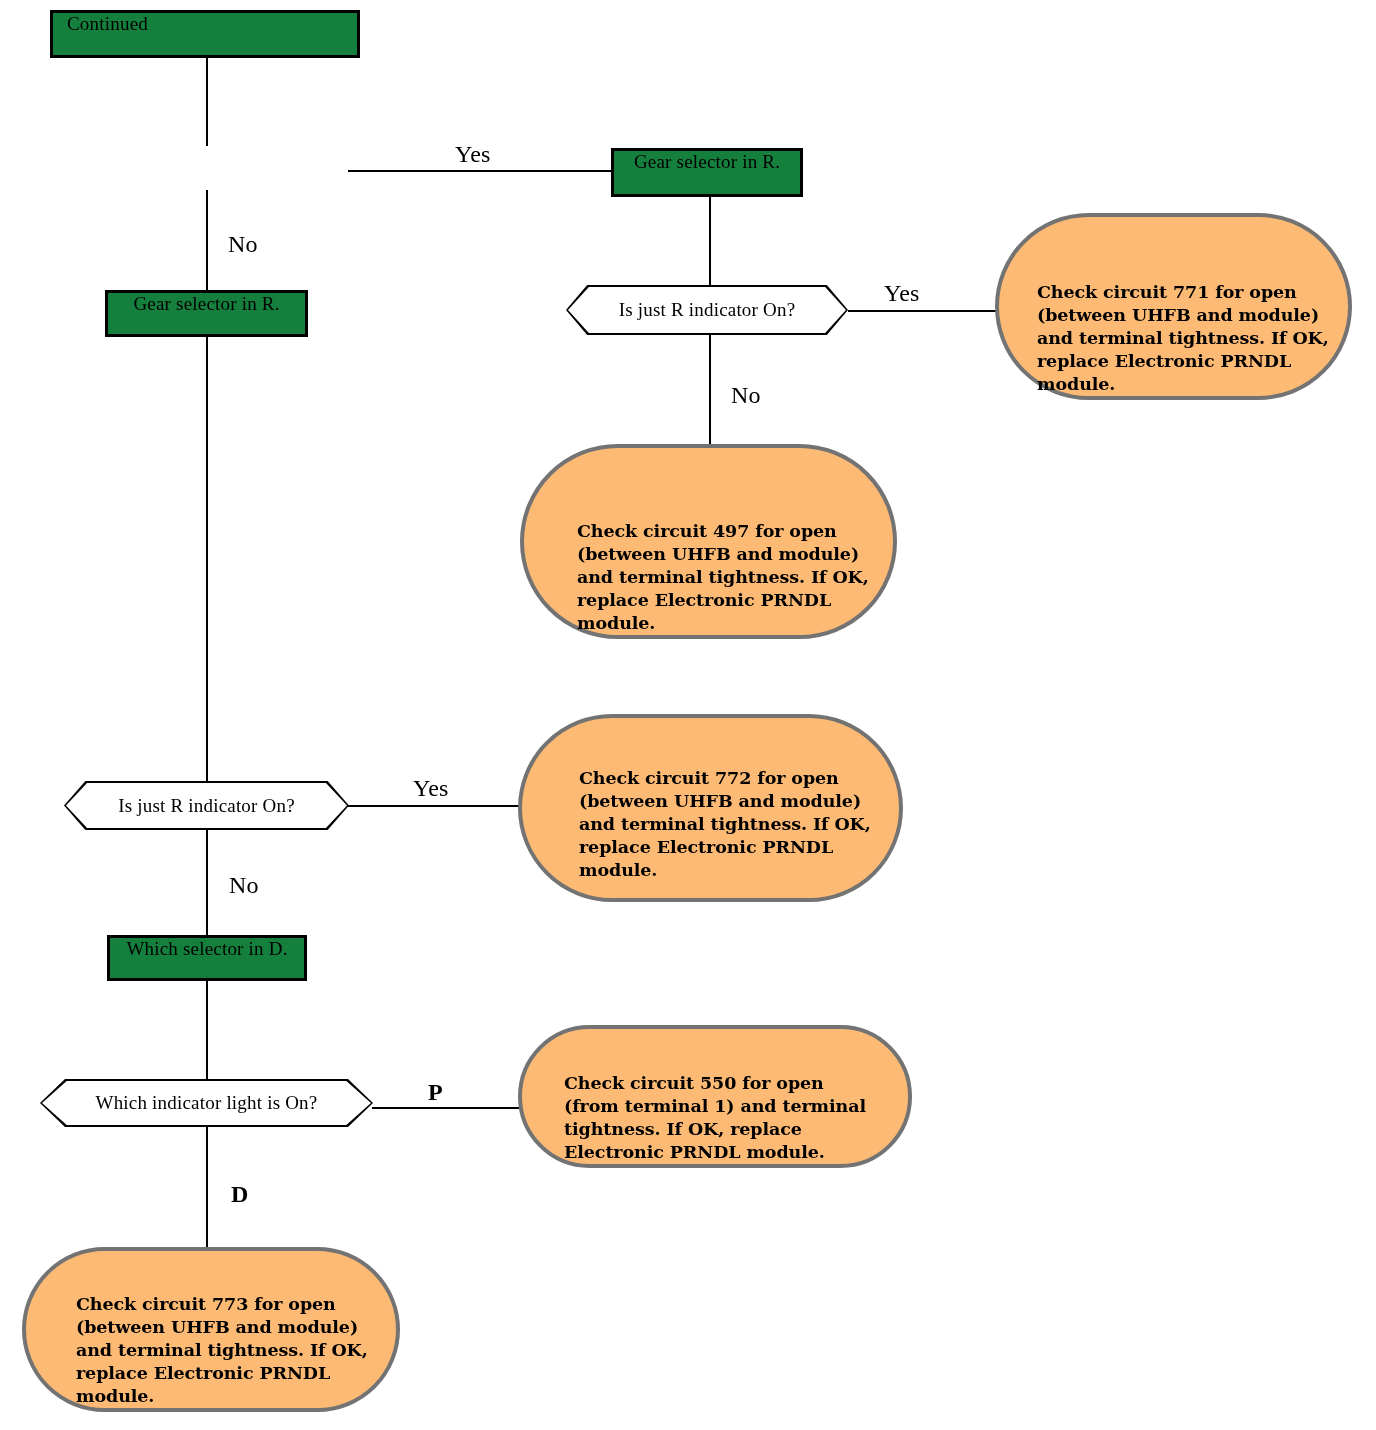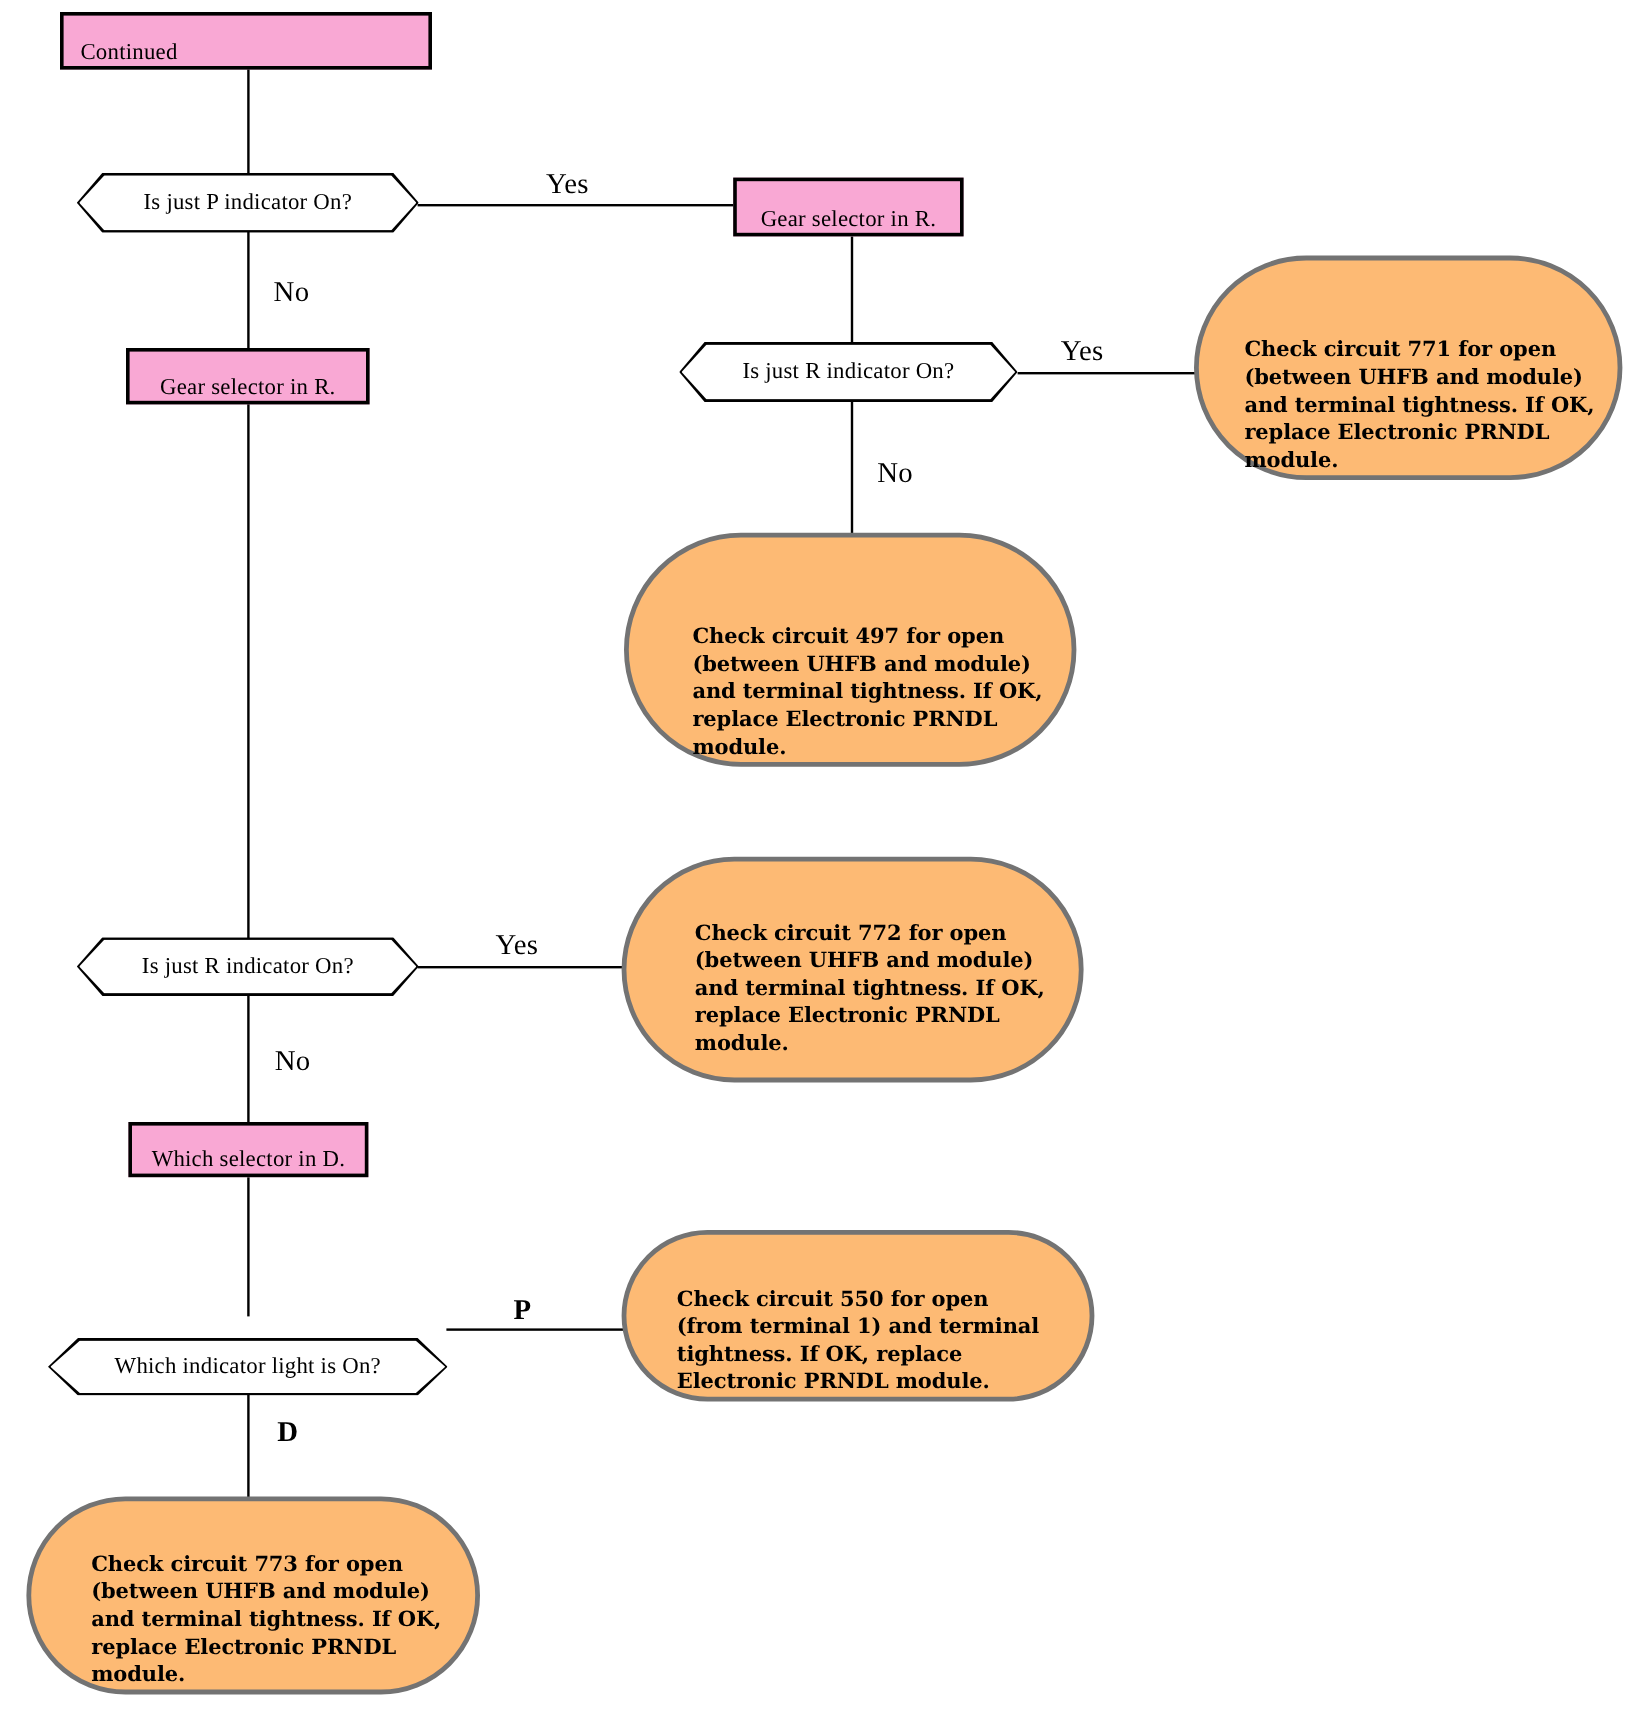--- a/index.html
+++ b/index.html
@@ -26,23 +26,23 @@
   .hline {
     position: absolute;
     background: #000;
     height: 2px;
   }
   
   .rect {
     position: absolute;
     box-sizing: border-box;
     border: 3px solid #000;
-    background: #f9a8d4;
+    background: #15803d;
     display: flex;
-    align-items: flex-end;
+    align-items: flex-start;
   }
   .rect .txt {
     padding-left: 14px;
     font-size: 19px;
     line-height: 1.15;
     letter-spacing: 0.2px;
   }
   .rect.ctr .txt {
     padding-left: 0;
     width: 100%;
@@ -120,24 +120,20 @@
   <div class="vline" style="left:709px; top:335px; height:112px;"></div>
 
   <div class="hline" style="left:348px; top:805px; width:178px;"></div>
 
   <div class="hline" style="left:372px; top:1107px; width:150px;"></div>
 
   <div class="rect" style="left:50px; top:10px; width:310px; height:48px;">
     <span class="txt">Continued</span>
   </div>
 
-  <div class="hex" style="left:64px; top:144px; width:285px; height:50px;">
-    <span class="inner"></span>
-    <span class="txt">Is just P indicator On?</span>
-  </div>
 
   <div class="elabel" style="left:455px; top:142px;">Yes</div>
 
   <div class="elabel" style="left:228px; top:232px;">No</div>
 
   <div class="rect ctr" style="left:611px; top:148px; width:192px; height:49px;">
     <span class="txt">Gear selector in R.</span>
   </div>
 
   <div class="rect ctr" style="left:105px; top:290px; width:203px; height:47px;">
@@ -183,21 +179,21 @@
   </div>
 
   <div class="elabel" style="left:413px; top:776px;">Yes</div>
 
   <div class="elabel" style="left:229px; top:873px;">No</div>
 
   <div class="rect ctr" style="left:107px; top:935px; width:200px; height:46px;">
     <span class="txt">Which selector in D.</span>
   </div>
 
-  <div class="hex" style="left:40px; top:1079px; width:333px; height:48px;margin-top:36px;">
+  <div class="hex" style="left:40px; top:1079px; width:333px; height:48px;">
     <span class="inner"></span>
     <span class="txt">Which indicator light is On?</span>
   </div>
 
   <div class="elabel" style="left:428px; top:1080px; font-weight:bold;">P</div>
 
   <div class="elabel" style="left:231px; top:1182px; font-weight:bold;">D</div>
 
   <div class="stadium" style="left:518px; top:1025px; width:394px; height:143px; border-radius:82px;">
     <span class="txt" style="margin:18px 0 0 42px;">Check circuit 550 for open

